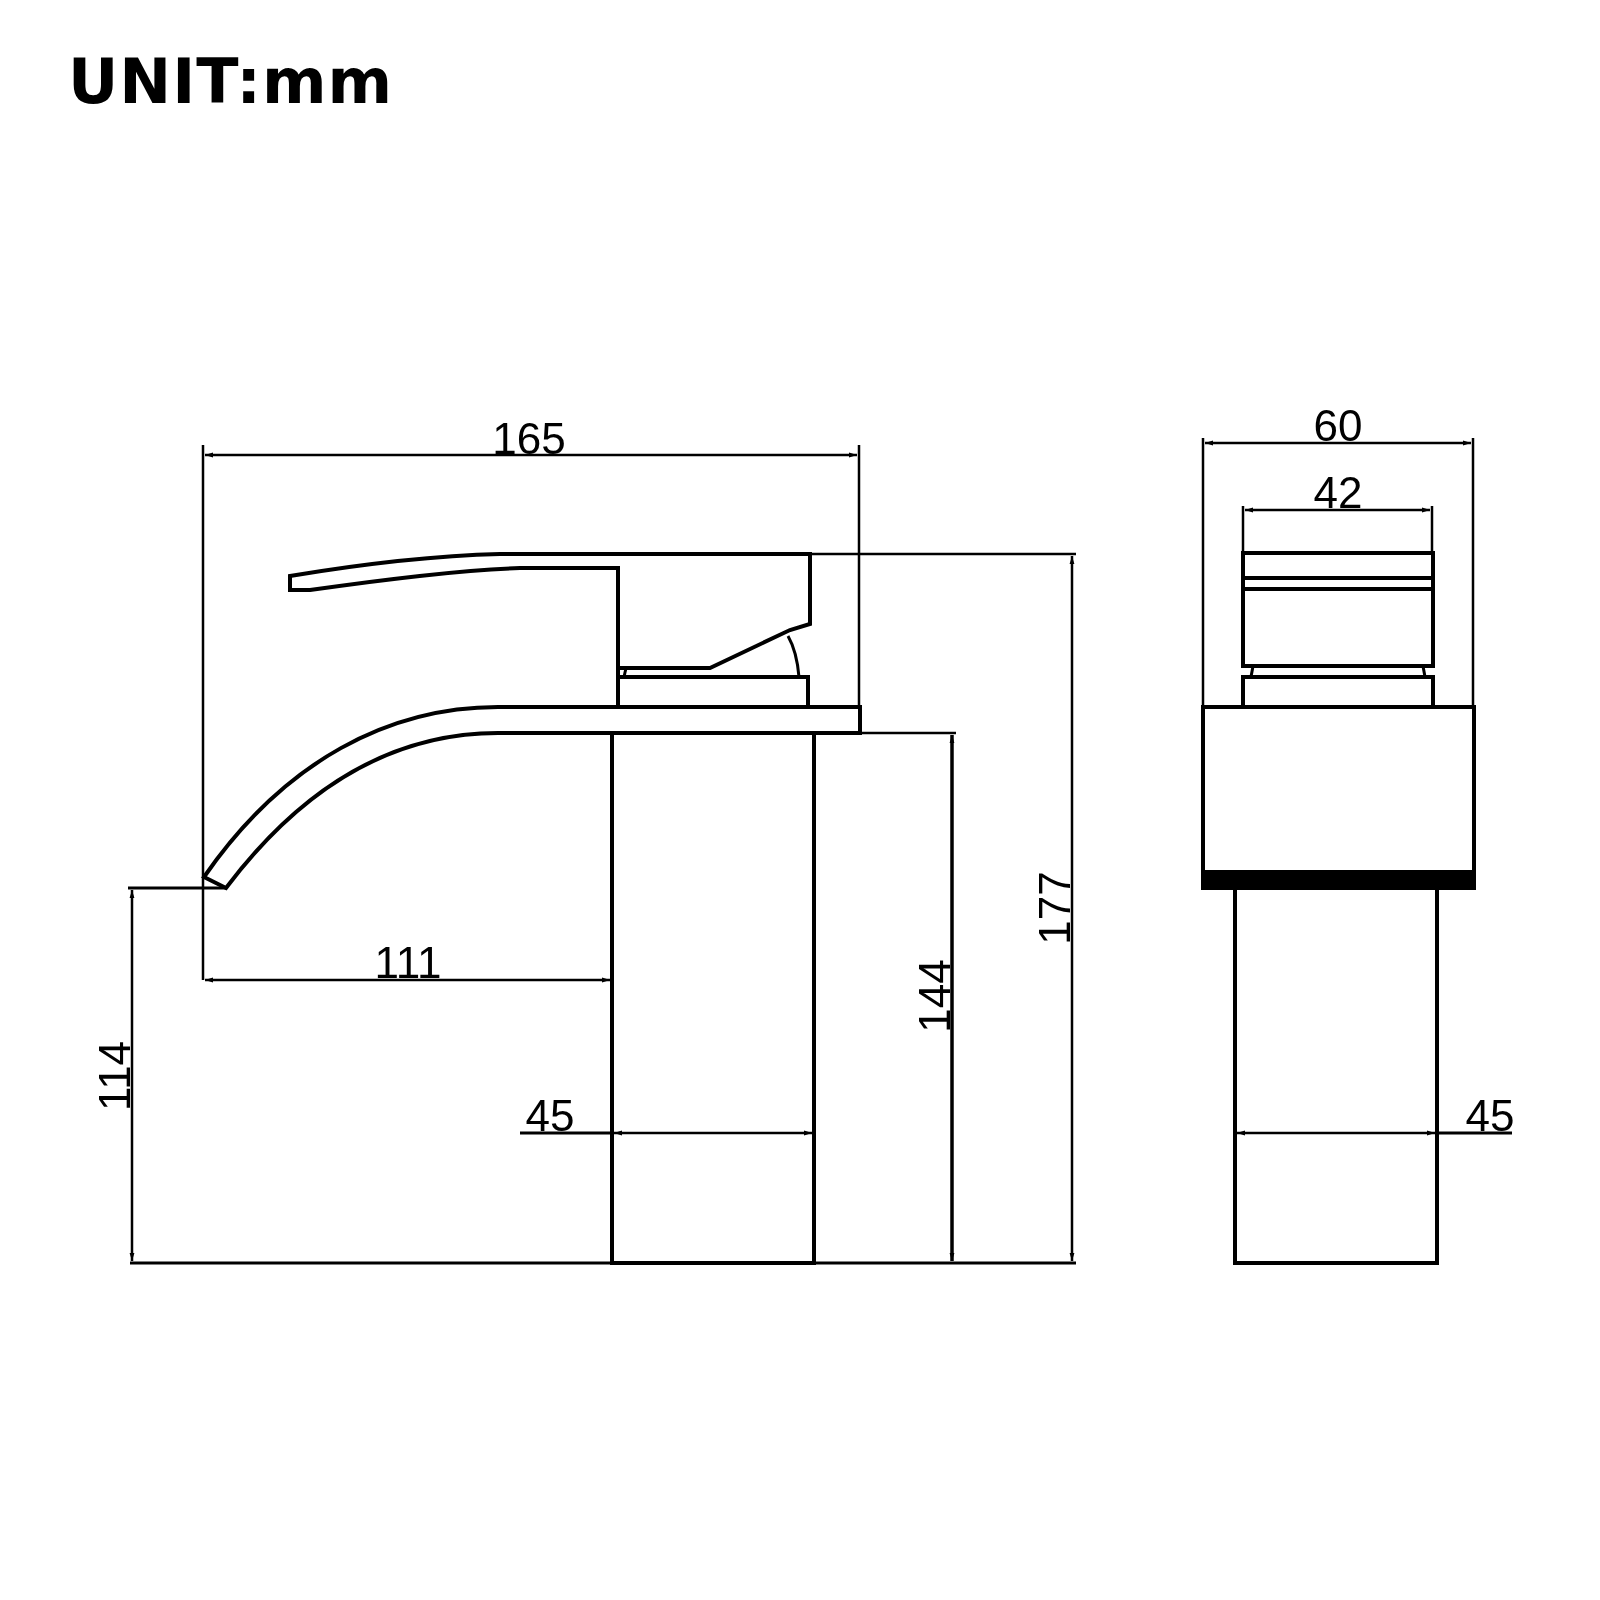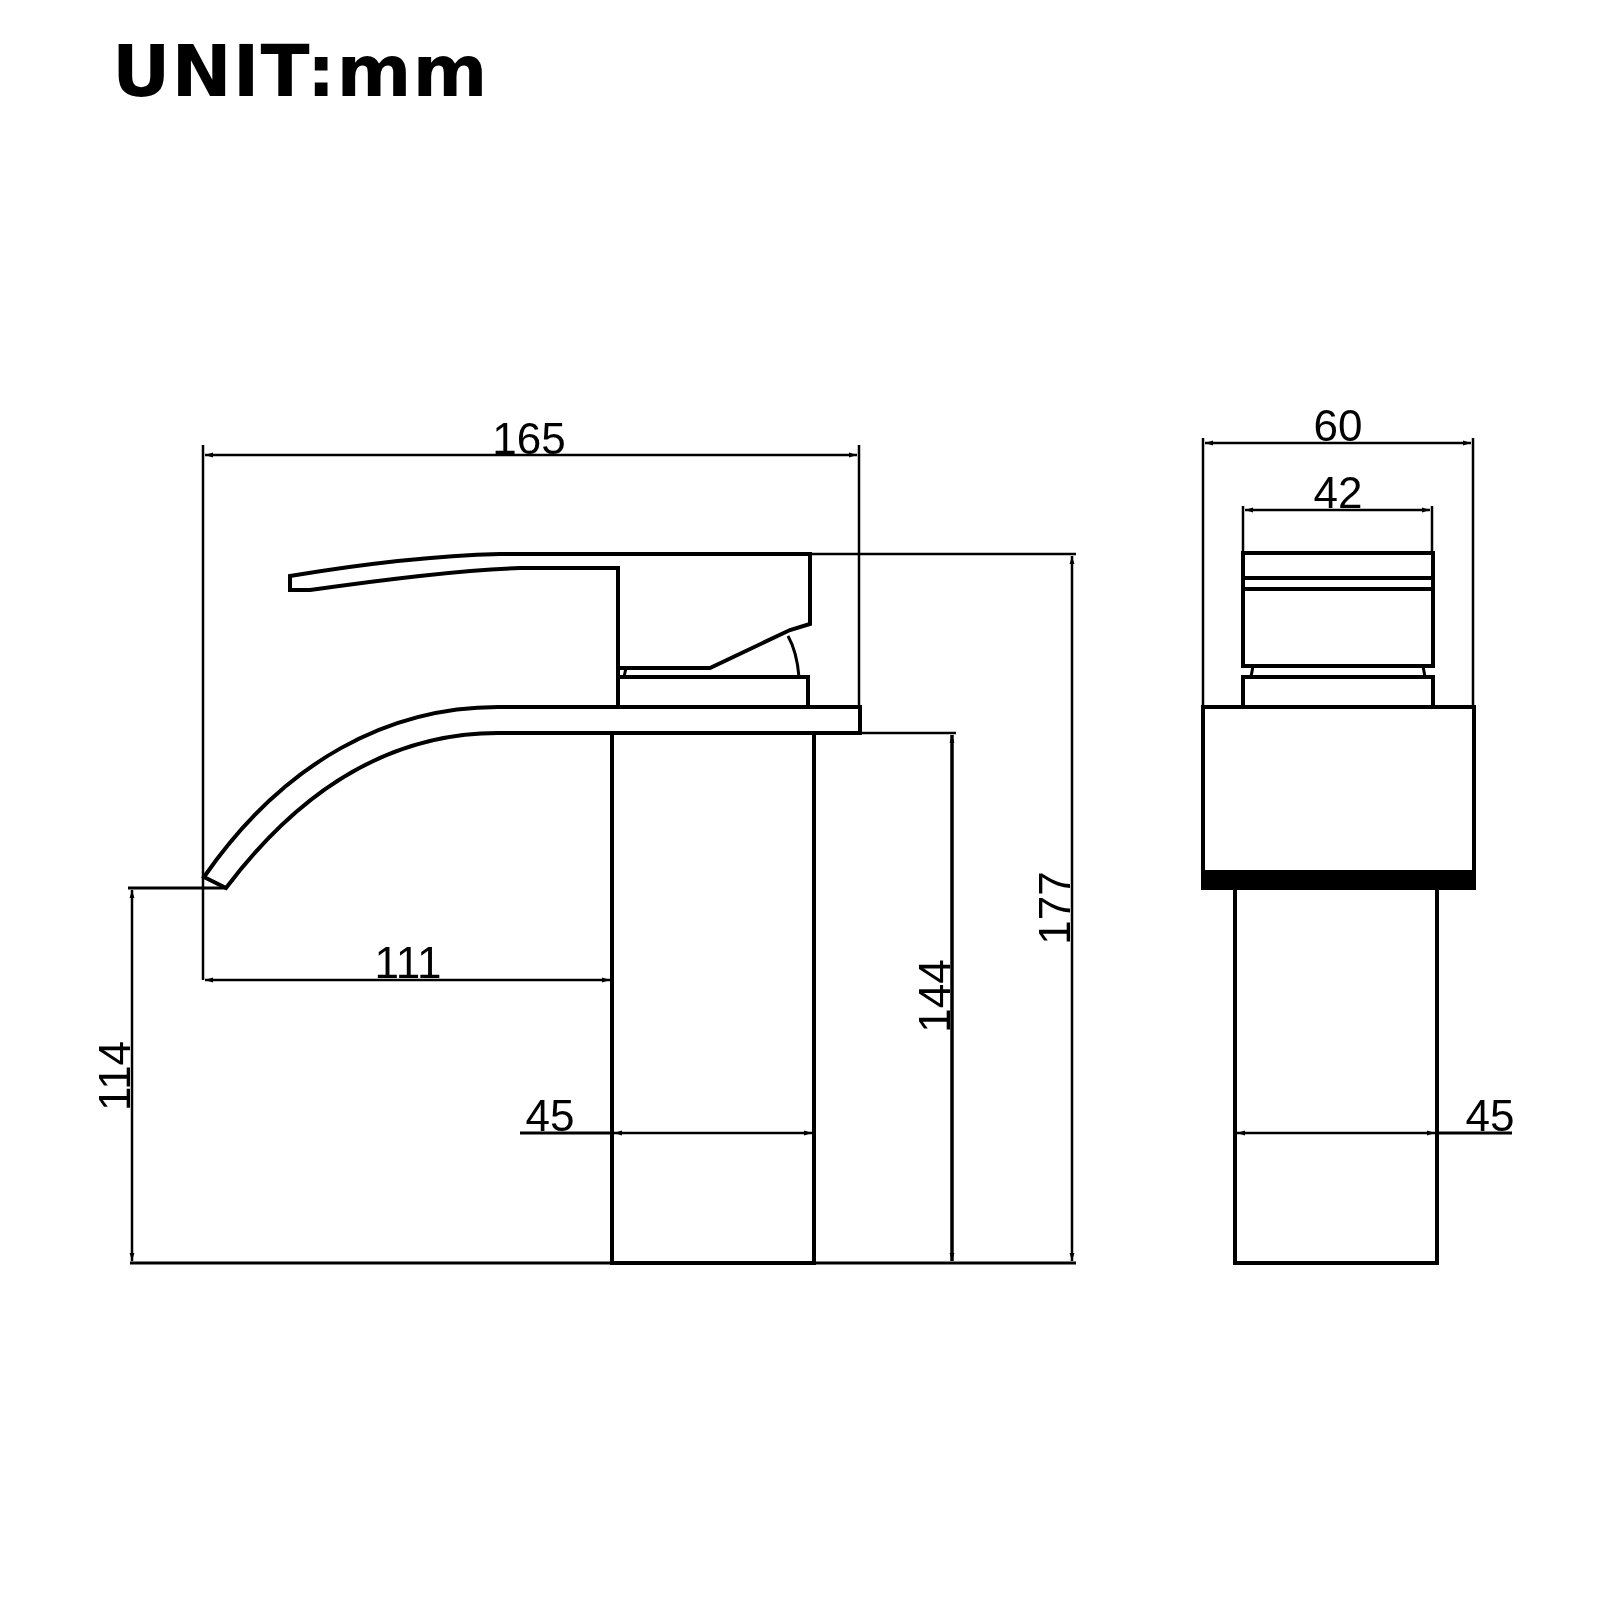--- a/index.html
+++ b/index.html
@@ -1,20 +1,20 @@
 <!DOCTYPE html>
 <html><head>
   <meta charset="utf-8">
   <style>
     html, body { margin: 0; padding: 0; background: #ffffff; }
     body { width: 1600px; height: 1600px; position: relative; overflow: hidden; }
     .title {
-      position: absolute; left: 68px; top: 35px;
+      position: absolute; left: 68px; top: 51px;
       font-family: "DejaVu Sans", sans-serif; font-weight: bold;
-      font-size: 72px; color: #000; letter-spacing: 1px; line-height: 1; margin-left: 44px;
+      font-size: 62px; color: #000; letter-spacing: 1px; line-height: 1;
     }
     svg { position: absolute; left: 0; top: 0; }
     .dimtext { font-family: "Liberation Sans", sans-serif; font-size: 44px; fill: #000; }
   </style>
 </head>
 <body>
 
 <div class="title">UNIT:mm</div>
 
 <svg width="1600" height="1600" viewBox="0 0 1600 1600">

